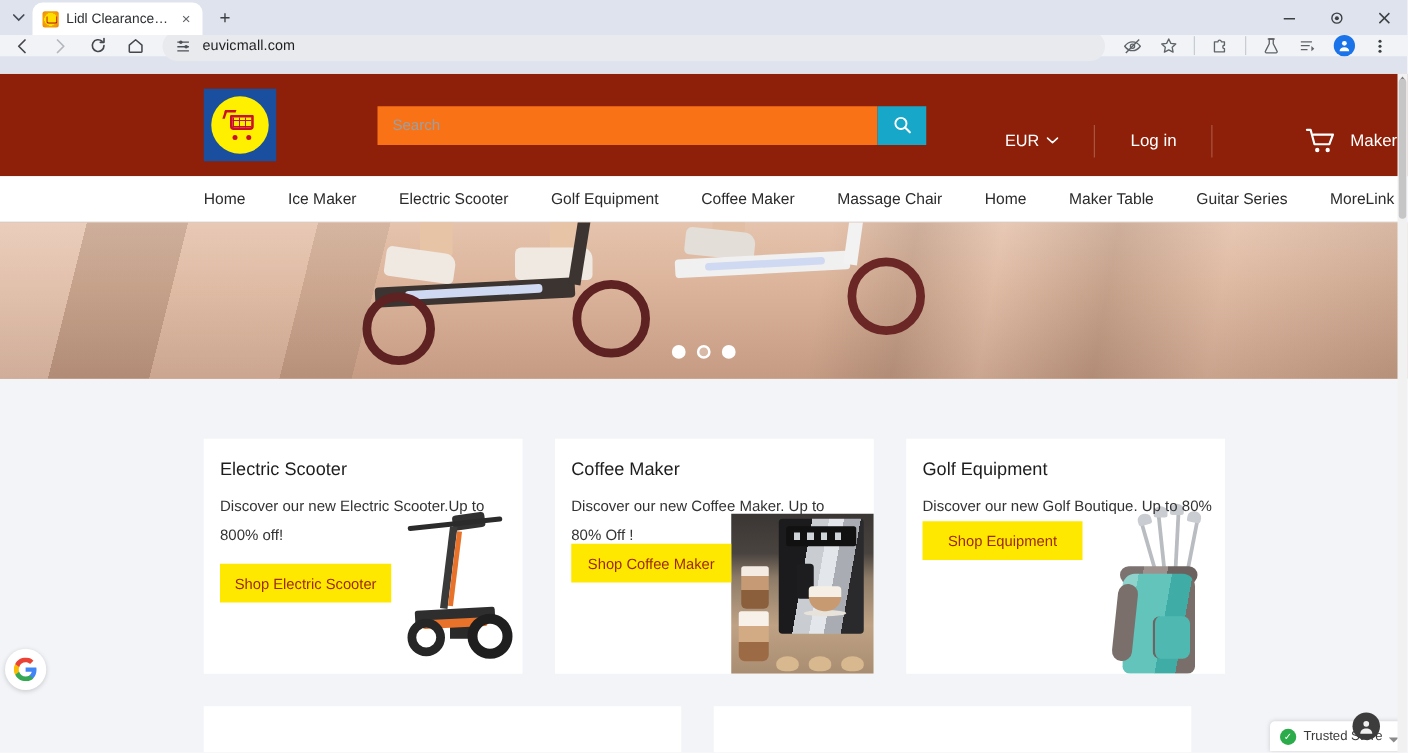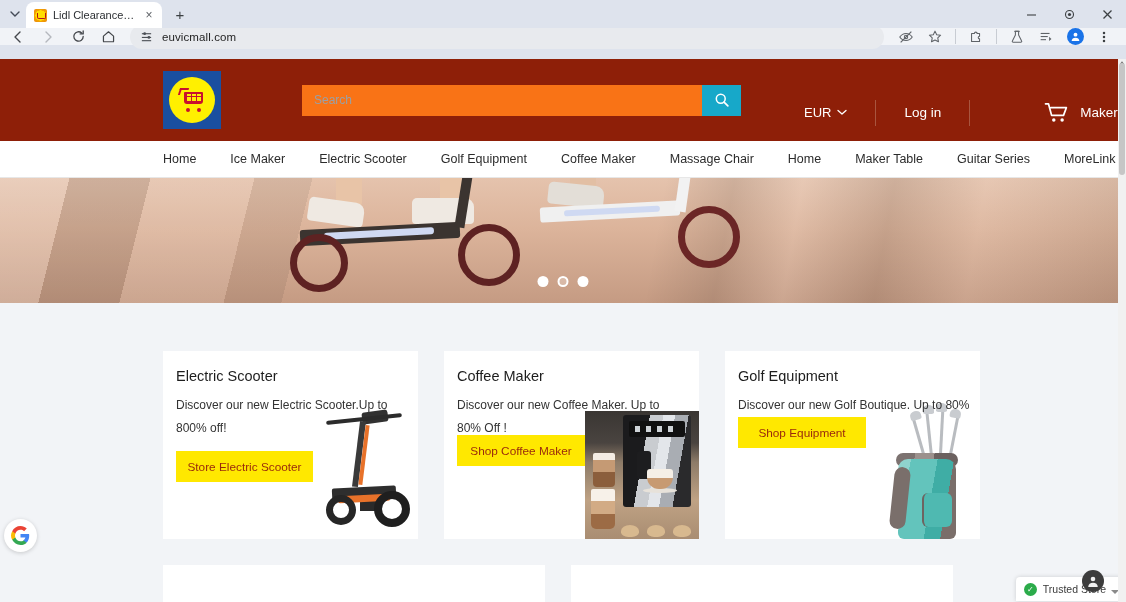--- a/index.html
+++ b/index.html
@@ -481,21 +481,21 @@
         <span class="dot"></span>
       </div>
     </div>
 
     <div class="content">
       <div class="cards-row">
 
         <div class="card">
           <div class="card-title">Electric Scooter</div>
           <div class="card-desc">Discover our new Electric Scooter.Up to 800% off!</div>
-          <button class="card-btn" style="left:13px; top:100px; width:137px; height:31px;">Store Electric Scooter</button>
+          <button class="card-btn" style="left:13px; top:100px; width:137px; height:31px;">Shop Electric Scooter</button>
           <div class="card-img art-scooter">
             <span class="head"></span>
               <span class="bar"></span>
               <span class="stem"></span>
               <span class="stem2"></span>
             <span class="box"></span>
               <span class="deck"></span>
               <span class="deck2"></span>
             <span class="fw"></span>
               <span class="rw"></span>

